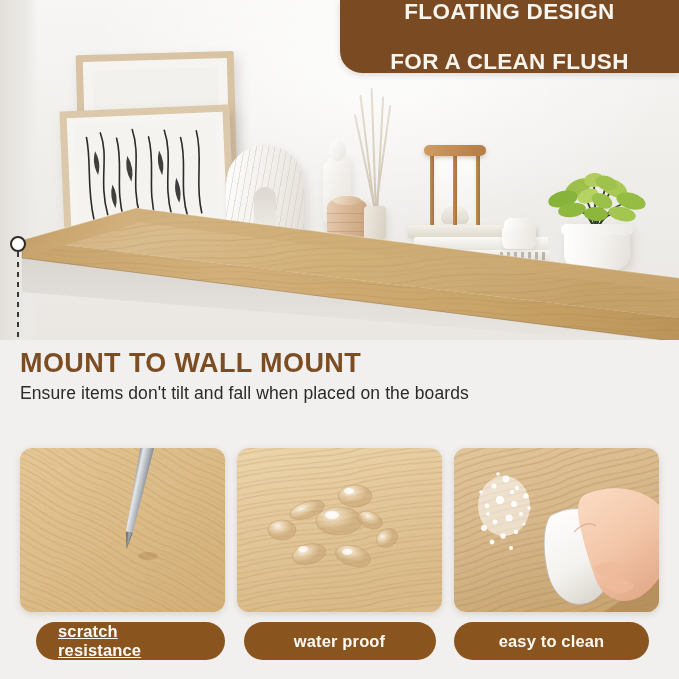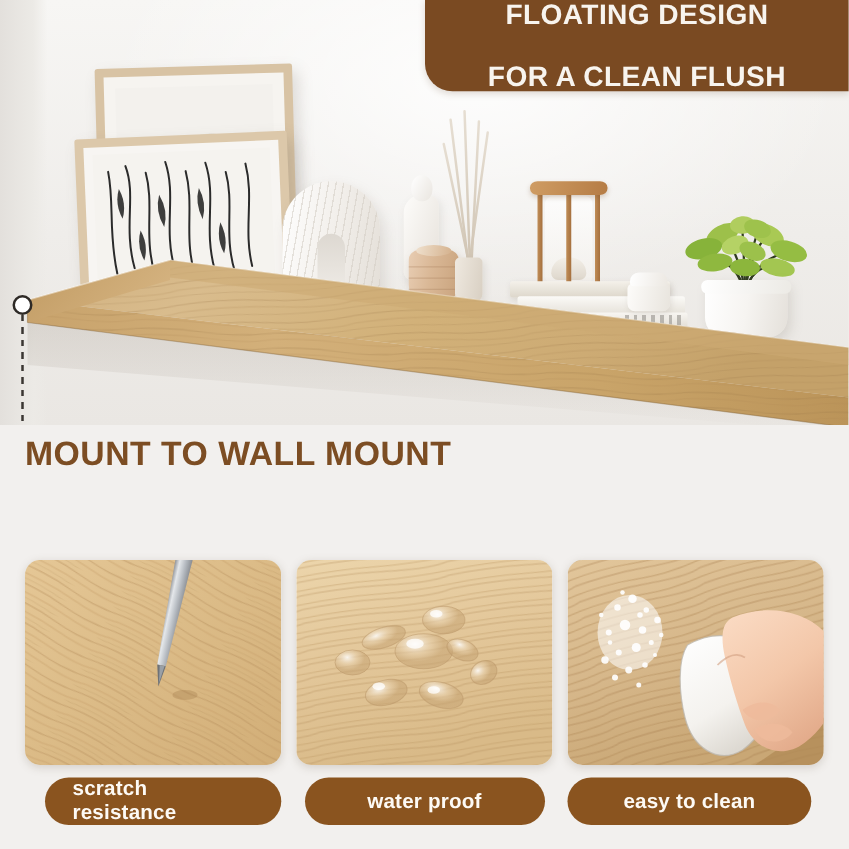--- a/index.html
+++ b/index.html
@@ -144,21 +144,21 @@
   .panel{width:205px;height:164px;border-radius:12px;overflow:hidden;position:relative;
       box-shadow:0 2px 7px rgba(120,105,85,.22);}
   .wood{position:absolute;inset:0;}
 
   
   .badges{position:absolute;left:20px;top:622px;width:639px;height:38px;
       display:flex;justify-content:space-between;}
   .badge{height:38px;border-radius:19px;background:#8a541f;color:#fdfaf5;
       display:flex;align-items:center;justify-content:center;
       font-size:16.5px;font-weight:600;letter-spacing:.15px;padding:0 22px;}
-  .badge.b-1{width:186px;margin-left:16px;}
+  .badge.b-1{width:186px;margin-left:16px;text-decoration:underline;}
   .badge.b-2{width:148px;}
   .badge.b-3{width:172px;margin-right:10px;}
   .bwrap{width:205px;display:flex;justify-content:center;}
 </style>
 </head>
 <body>
 
 <div class="page">
 
   <div class="hero">
@@ -345,20 +345,21 @@
     <div class="dash"></div>
     <div class="dot"></div>
   </div>
 
   <div class="banner">
     <div class="ln">FLOATING DESIGN</div>
     <div class="ln">FOR A CLEAN FLUSH</div>
   </div>
 
   <div class="headline">MOUNT TO WALL MOUNT</div>
+  <div class="subline">Ensure items don't tilt and fall when placed on the boards</div>
 
   <div class="panels">
 
     <div class="panel">
       <svg class="wood" width="205" height="164" viewBox="0 0 205 164" preserveAspectRatio="none">
         <defs>
           <linearGradient id="w1" x1="0" y1="0" x2="1" y2="1">
             <stop offset="0%" stop-color="#e5c796"></stop>
             <stop offset="45%" stop-color="#dcbc88"></stop>
             <stop offset="100%" stop-color="#d2ae77"></stop>

